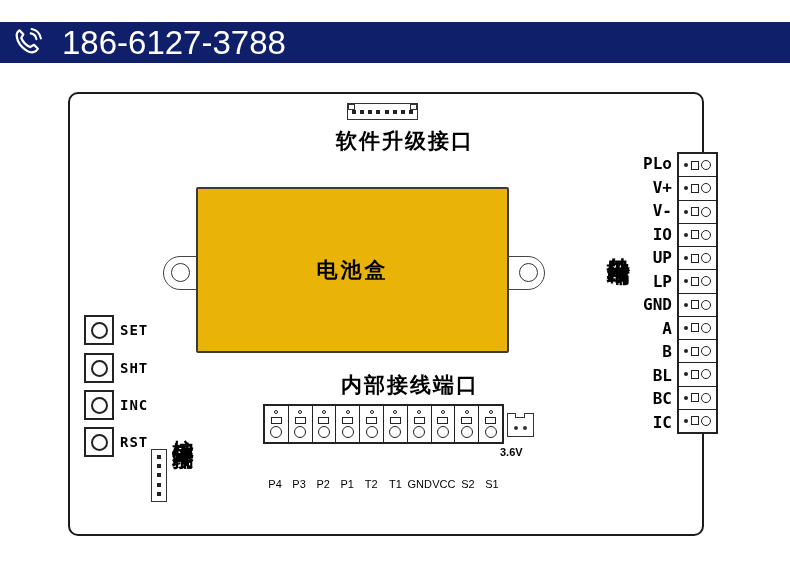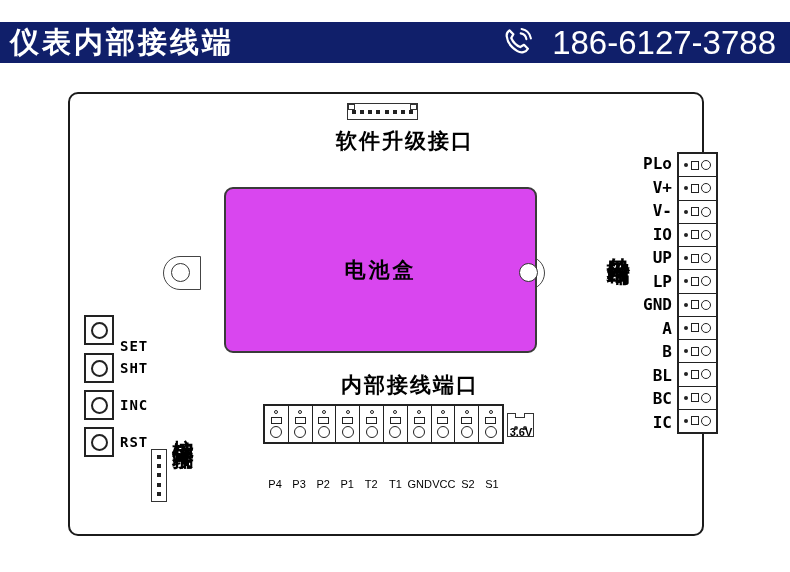--- a/index.html
+++ b/index.html
@@ -42,22 +42,22 @@
   }
   
   .ear{position:absolute;top:162px;width:38px;height:34px;border:1.5px solid #444;background:#fff;z-index:0;box-sizing:border-box;}
   .ear.left{left:93px;border-radius:17px 0 0 17px;}
   .ear.right{left:437px;border-radius:0 17px 17px 0;}
   .ear-hole{position:absolute;top:169px;width:19px;height:19px;border:1.7px solid #333;border-radius:50%;background:#fff;z-index:2;box-sizing:border-box;}
   .ear-hole.left{left:101px;}
   .ear-hole.right{left:449px;}
   .battery-box{
     position:absolute;left:126px;top:93px;width:313px;height:166px;z-index:1;
-    border:2px solid #3a3a3a;border-radius:9px;background:#d946ef;
-    display:flex;align-items:center;justify-content:center;box-sizing:border-box;margin-left:28px;
+    border:2px solid #3a3a3a;border-radius:2px;background:#eab308;
+    display:flex;align-items:center;justify-content:center;box-sizing:border-box;
   }
   .battery-label{font-size:21px;font-weight:bold;letter-spacing:3px;font-family:"Liberation Serif",serif;}
   
   .btn{
     position:absolute;left:14px;width:30px;height:30px;border:2px solid #222;background:#fff;
     display:flex;align-items:center;justify-content:center;box-sizing:border-box;
   }
   .btn .hole{width:17px;height:17px;border:2px solid #222;border-radius:50%;box-sizing:border-box;}
   .btn-label{
     position:absolute;left:50px;font-size:14px;font-weight:bold;letter-spacing:1px;
@@ -91,21 +91,21 @@
   .c-circ{width:12px;height:12px;border:1.5px solid #222;border-radius:50%;box-sizing:border-box;}
   .iport-labels{position:absolute;left:193px;top:352px;width:241px;display:flex;}
   .iport-labels span{
     flex:1;text-align:center;font-size:11px;font-weight:normal;font-family:"Liberation Sans",sans-serif;margin-top:32px;
   }
   
   .aux-conn{position:absolute;left:437px;top:319px;width:27px;height:24px;border:1.5px solid #333;background:#fff;box-sizing:border-box;}
   .aux-notch{position:absolute;left:7px;top:-1.5px;width:10px;height:5px;background:#fff;border:1.5px solid #333;border-top:none;box-sizing:border-box;}
   .aux-dot{position:absolute;top:12px;width:4px;height:4px;background:#333;border-radius:50%;}
   .aux-dot.d1{left:6px;} .aux-dot.d2{left:15px;}
-  .aux-label{position:absolute;left:430px;top:332px;width:42px;text-align:center;font-size:11px;font-weight:bold;}
+  .aux-label{position:absolute;left:430px;top:352px;width:42px;font-size:11px;font-weight:bold;}
   
   .oport-col{
     position:absolute;left:607px;top:58px;width:41px;height:282px;border:2px solid #222;
     display:flex;flex-direction:column;background:#fff;box-sizing:border-box;
   }
   .oport-cell{
     flex:1;border-bottom:1.4px solid #222;display:flex;align-items:center;
     justify-content:space-evenly;padding:0 3px;
   }
   .oport-cell:last-child{border-bottom:none;}
@@ -119,21 +119,20 @@
   }
   .oport-title{
     position:absolute;left:533px;top:146px;writing-mode:vertical-rl;text-orientation:upright;
     font-size:23px;font-weight:bold;letter-spacing:1px;font-family:"Liberation Serif",serif;
   }
 </style>
 </head>
 <body>
 
 <div class="header">
-  <div class="header-title">仪表内部接线端</div>
   <div class="header-phone">
     <span style="display:flex;">
       <svg width="36" height="36" viewBox="0 0 24 24">
         <path d="M6.3 3.6 L8.9 6.2 L7.5 8.7 C8.6 11.3 11 13.7 13.5 14.7 L16 13.2 L18.6 15.8 C17.2 18.3 14.2 18.9 11.6 17.4 C7.6 15 4.9 11.2 4.5 7.6 C4.3 5.9 5 4.4 6.3 3.6 Z" fill="none" stroke="#ffffff" stroke-width="1.5" stroke-linejoin="round"></path>
         <path d="M13.8 5.6 a4.6 4.6 0 0 1 3.8 3.8" fill="none" stroke="#ffffff" stroke-width="1.4" stroke-linecap="round"></path>
         <path d="M14.4 2.7 a7.8 7.8 0 0 1 6.2 6.2" fill="none" stroke="#ffffff" stroke-width="1.4" stroke-linecap="round"></path>
       </svg>
     </span>
     <span class="phone-number">186-6127-3788</span>
   </div>
@@ -159,21 +158,21 @@
   <div class="ear right"></div>
   <div class="battery-box">
     <span class="battery-label">电池盒</span>
   </div>
   <div class="ear-hole left"></div>
   <div class="ear-hole right"></div>
 
   <div class="btn" style="top:221px;">
       <div class="hole"></div>
     </div>
-  <div class="btn-label" style="top:244px;">SET</div>
+  <div class="btn-label" style="top:228px;">SET</div>
   <div class="btn" style="top:259px;">
       <div class="hole"></div>
     </div>
   <div class="btn-label" style="top:266px;">SHT</div>
   <div class="btn" style="top:296px;">
       <div class="hole"></div>
     </div>
   <div class="btn-label" style="top:303px;">INC</div>
   <div class="btn" style="top:333px;">
       <div class="hole"></div>

